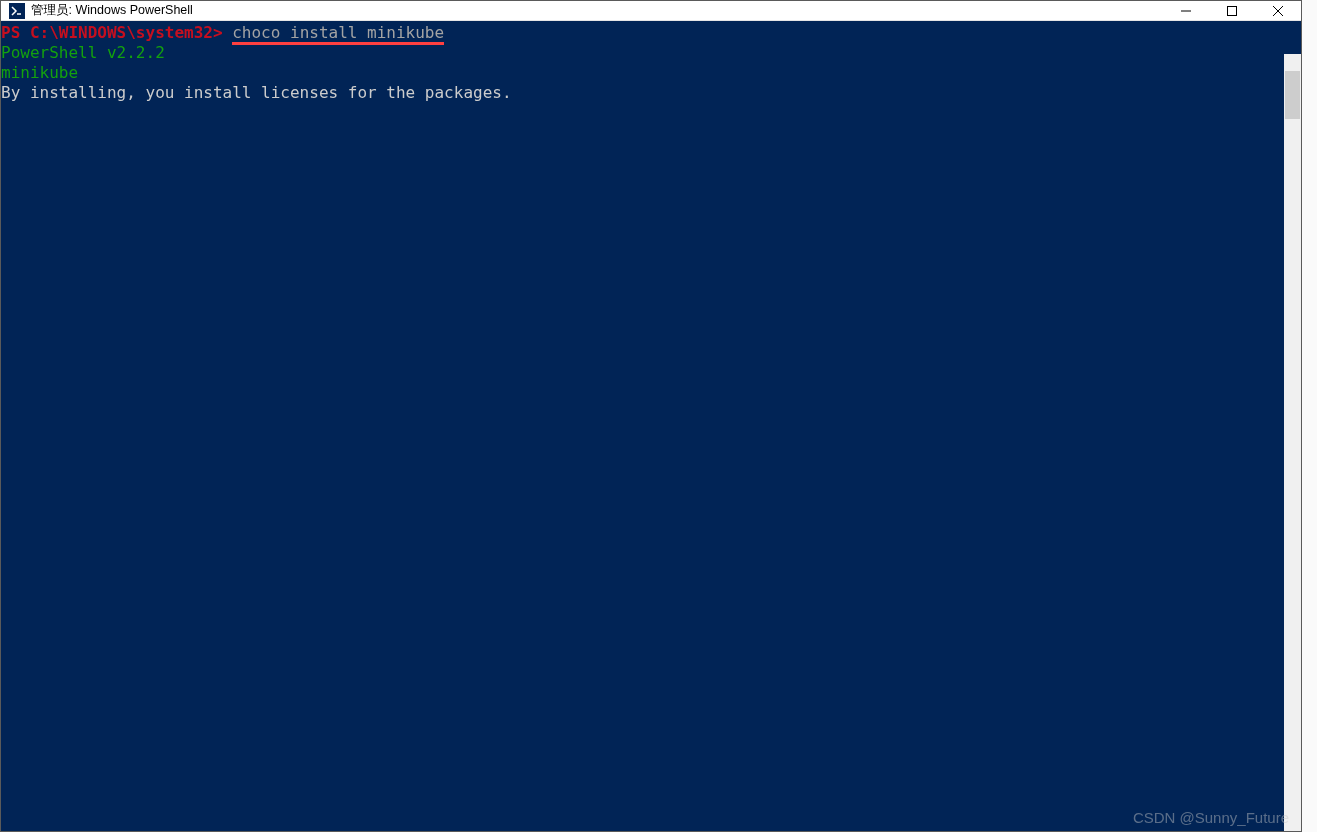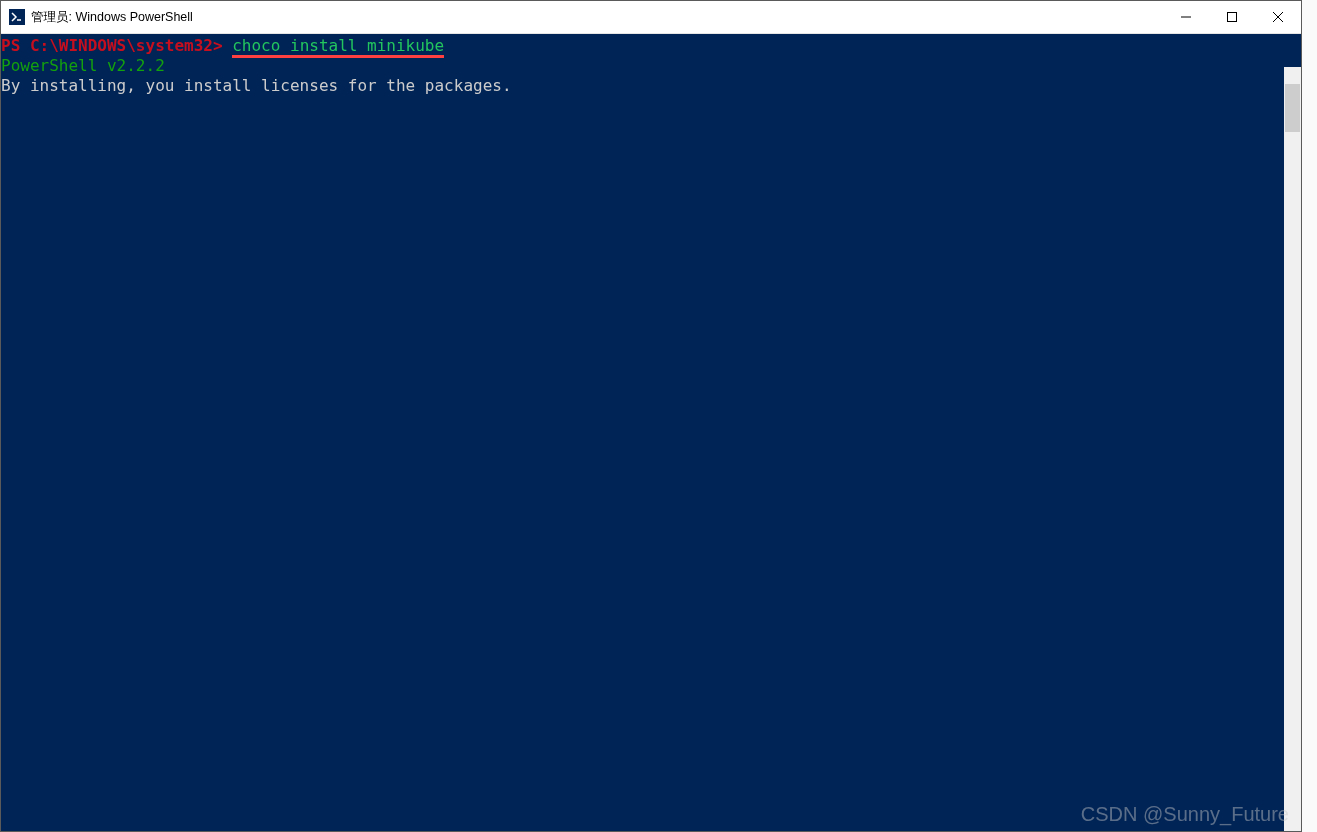--- a/index.html
+++ b/index.html
@@ -23,21 +23,21 @@
       left: 0;
       width: 1302px;
       height: 832px;
       background: #ffffff;
       border: 1px solid #5a5a5a;
       display: flex;
       flex-direction: column;
     }
     
     .titlebar {
-      height: 33px;
+      height: 20px;
       background: #ffffff;
       display: flex;
       align-items: center;
       border-bottom: 1px solid #e5e5e5;
     }
     
     .titlebar-icon {
       width: 16px;
       height: 16px;
       margin-left: 8px;
@@ -94,21 +94,21 @@
       white-space: pre;
       color: #cccccc;
     }
     
     .prompt-path {
       color: #c50f1f;
       font-weight: bold;
     }
     
     .prompt-command {
-      color: #22c55e;
+      color: #a3a3a3;
     }
     
     .underline-red {
       position: relative;
     }
     
     .underline-red::after {
       content: '';
       position: absolute;
       left: 0;
@@ -134,21 +134,21 @@
       font-size: 16px;
       color: #888;
       z-index: -1;
     }
     
     .watermark {
       position: absolute;
       bottom: 6px;
       right: 28px;
       color: rgba(200, 200, 200, 0.45);
-      font-size: 20px;
+      font-size: 15px;
       font-family: Arial, sans-serif;
       z-index: 100;
     }
     
     .right-panel {
       position: absolute;
       right: 0;
       top: 0;
       width: 15px;
       height: 832px;
@@ -206,20 +206,21 @@
             <line x1="0" y1="0" x2="10" y2="10" stroke="#000" stroke-width="1"></line>
             <line x1="10" y1="0" x2="0" y2="10" stroke="#000" stroke-width="1"></line>
           </svg>
       </div>
     </div>
   </div>
 
   <div class="terminal">
     <div class="terminal-line"><span class="prompt-path">PS C:\WINDOWS\system32&gt;</span> <span class="underline-red"><span class="prompt-command">choco install minikube</span></span></div>
     <div class="terminal-line text-green">PowerShell v2.2.2</div>
+    <div class="terminal-line text-green">minikube</div>
     <div class="terminal-line text-white">By installing, you install licenses for the packages.</div>
 
     <div class="scrollbar-track">
       <div class="scrollbar-thumb"></div>
     </div>
   </div>
 </div>
 
 <div class="watermark">CSDN @Sunny_Future</div>
 

